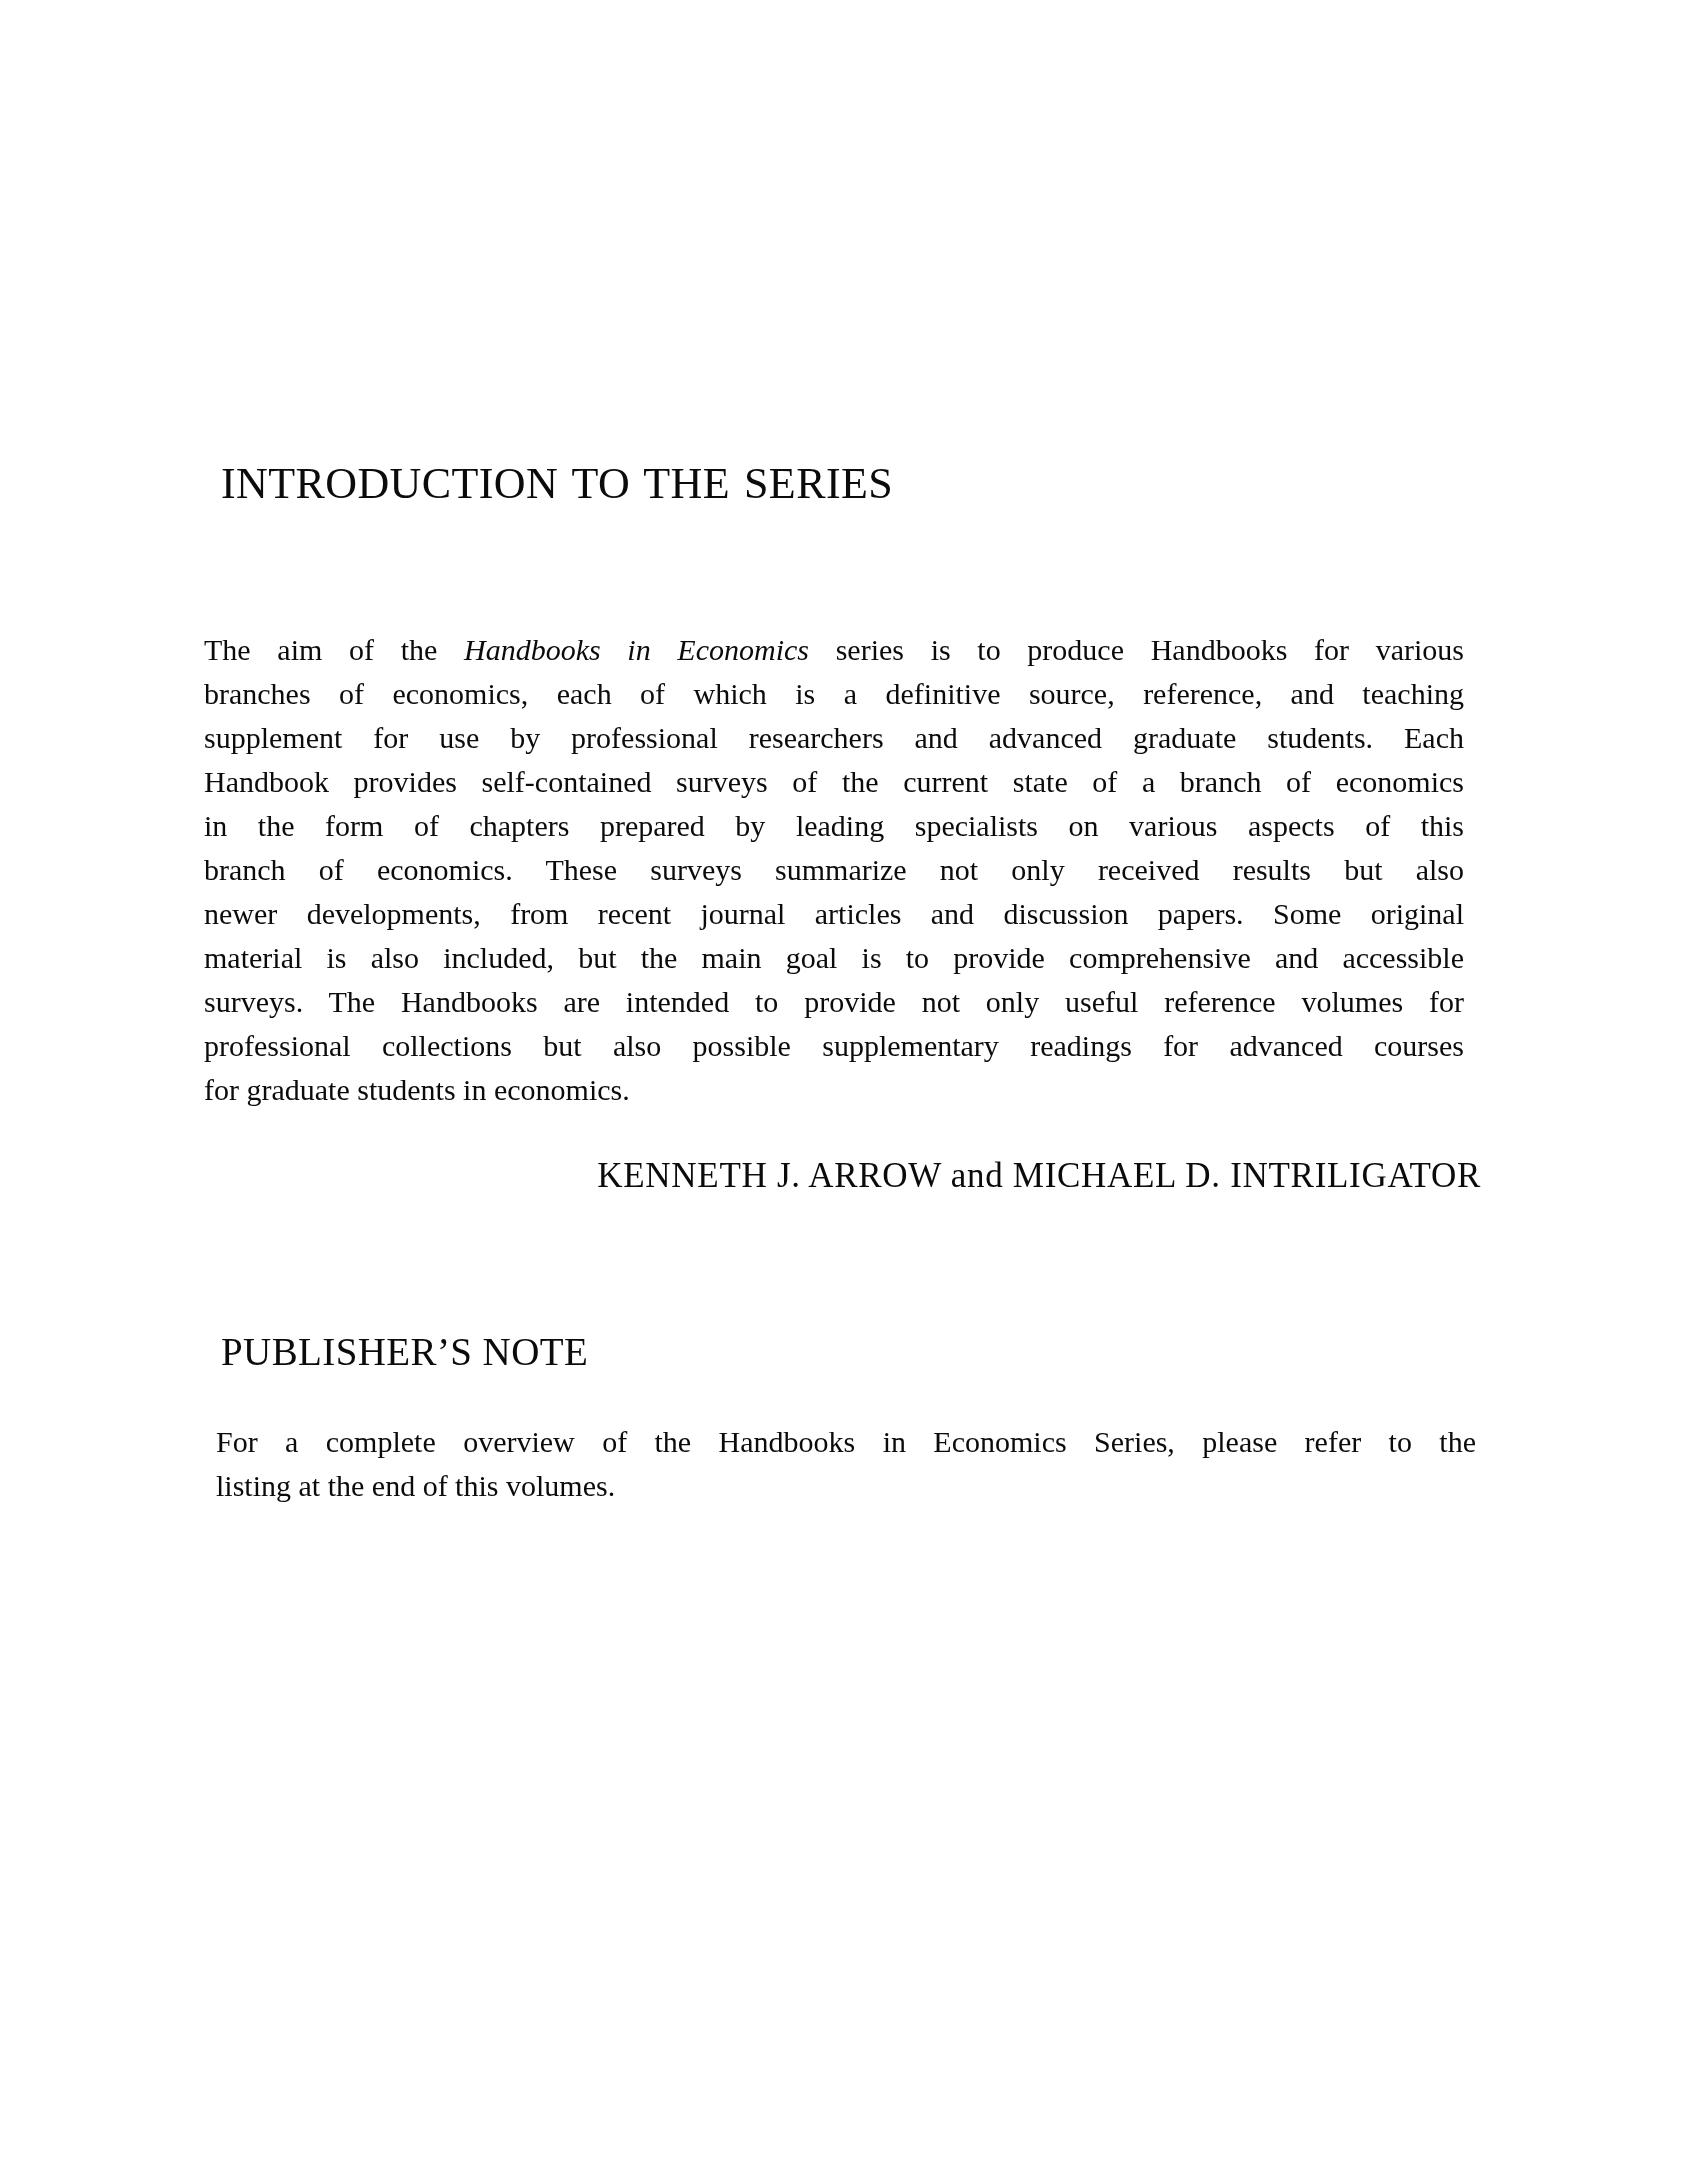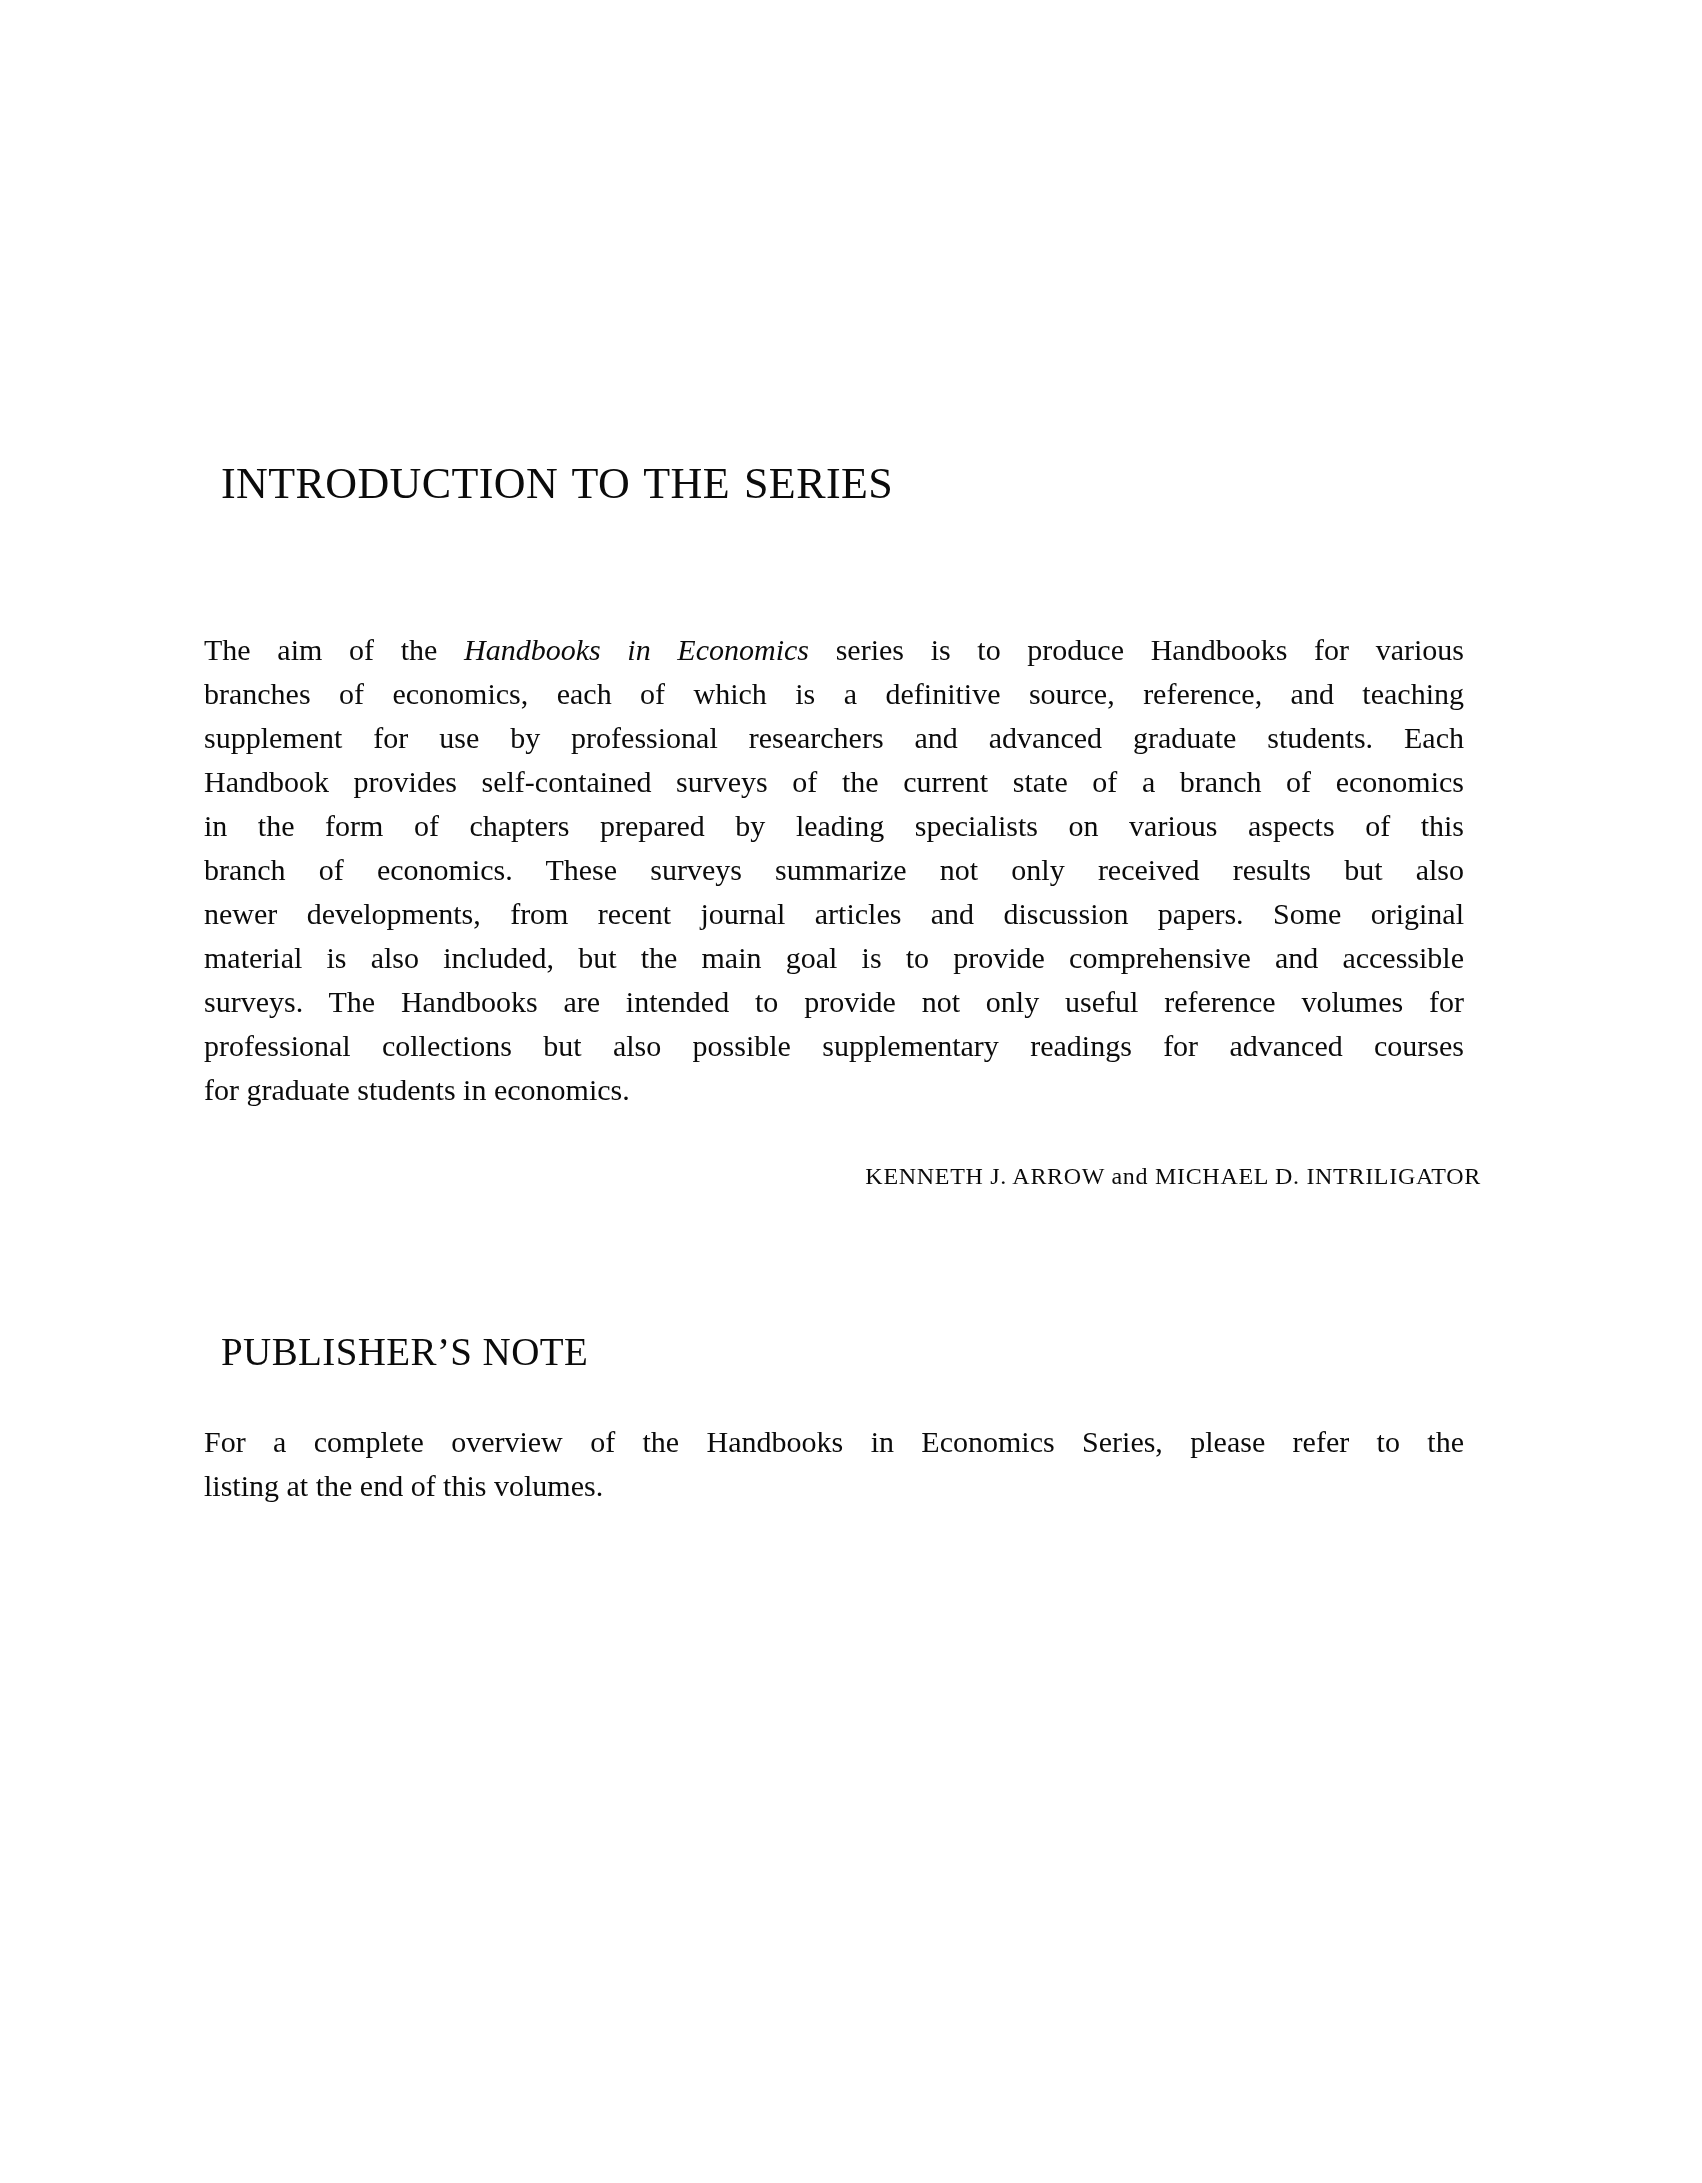--- a/index.html
+++ b/index.html
@@ -44,37 +44,37 @@
   .tline-last {
     text-align: right;
     text-align-last: left;
   }
   .it { font-style: italic; }
 
   .attribution {
     left: 221px;
     top: 1154px;
     width: 1260px;
-    font-size: 24px;
+    font-size: 35px;
     line-height: 44px;
     text-align: right;
     letter-spacing: 0.7px;
     white-space: nowrap;
   }
 
   .note-title {
     left: 221px;
     top: 1330px;
     width: 1310px;
     font-size: 39px;
     line-height: 44px;
     letter-spacing: 0.4px;
     white-space: nowrap;
   }
-  .para-2 { top: 1420px; }
+  .para-2 { top: 1420px; margin-left: 12px; }
 </style>
 </head>
 <body>
 
 <div class="page">
 
   <div class="abs series-title">INTRODUCTION TO THE SERIES</div>
 
   <div class="abs body-block para-1">
       <div class="tline"><span>The aim of the </span><span class="it">Handbooks in Economics</span><span> series is to produce Handbooks for various</span></div>

